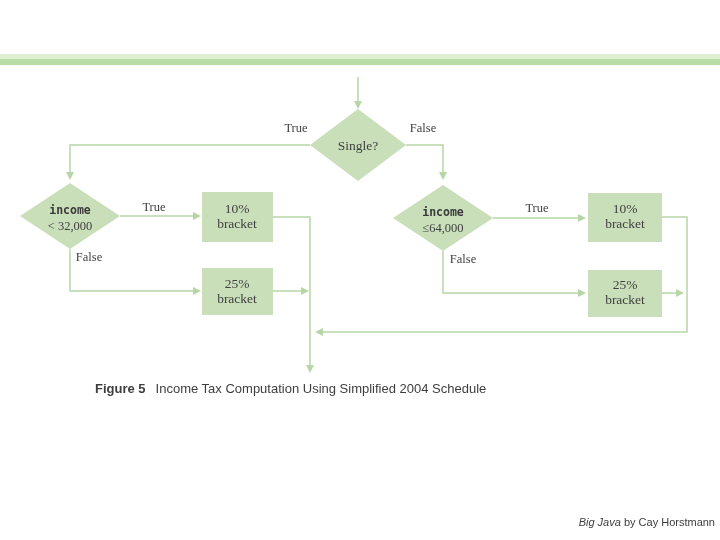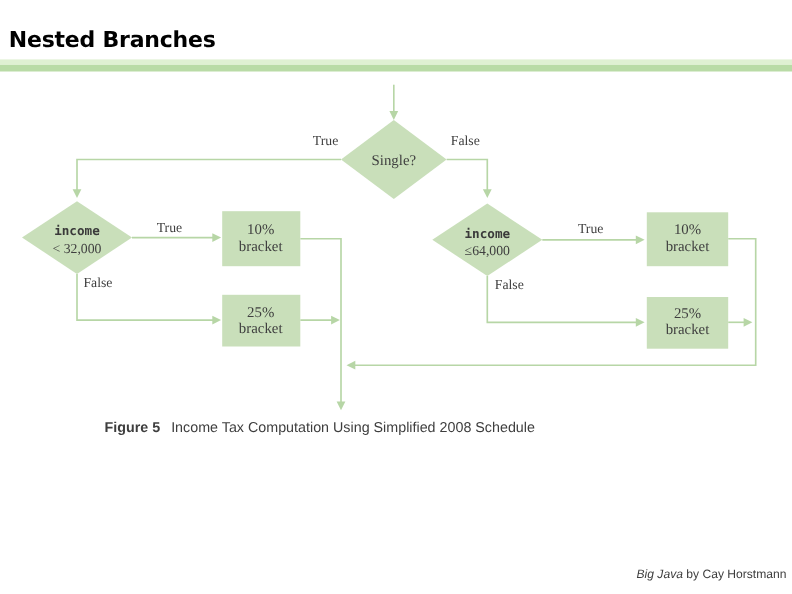--- a/index.html
+++ b/index.html
@@ -55,21 +55,20 @@
     text-align: right; font-size: 11px; color: #3d3d3d;
     line-height: 13.5px;
   }
   .italic { font-style: italic; }
 </style>
 </head>
 <body>
 
 <div class="slide">
 
-  <div class="title">Nested Branches</div>
 
   <div class="divider">
     <div class="divider-light"></div>
     <div class="divider-dark"></div>
   </div>
 
   <svg class="fc" width="720" height="400" viewBox="0 0 720 400">
 
     <g>
       <path class="fc-line" d="M358 77 V104"></path>
@@ -127,20 +126,20 @@
 
     <text class="fc-serif-sm tac" x="296" y="132">True</text>
     <text class="fc-serif-sm tac" x="423" y="132">False</text>
     <text class="fc-serif-sm tac" x="154" y="211">True</text>
     <text class="fc-serif-sm tac" x="89" y="261">False</text>
     <text class="fc-serif-sm tac" x="537" y="212">True</text>
     <text class="fc-serif-sm tac" x="463" y="263">False</text>
   </svg>
 
   <div class="caption">
-    <span class="caption-label">Figure 5</span><span class="caption-text">Income Tax Computation Using Simplified 2008 Schedule</span>
+    <span class="caption-label">Figure 5</span><span class="caption-text">Income Tax Computation Using Simplified 2004 Schedule</span>
   </div>
 
   <div class="footer">
     <div><span class="italic">Big Java</span><span> by Cay Horstmann</span></div>
   </div>
 
 </div>
 
 </body></html>

